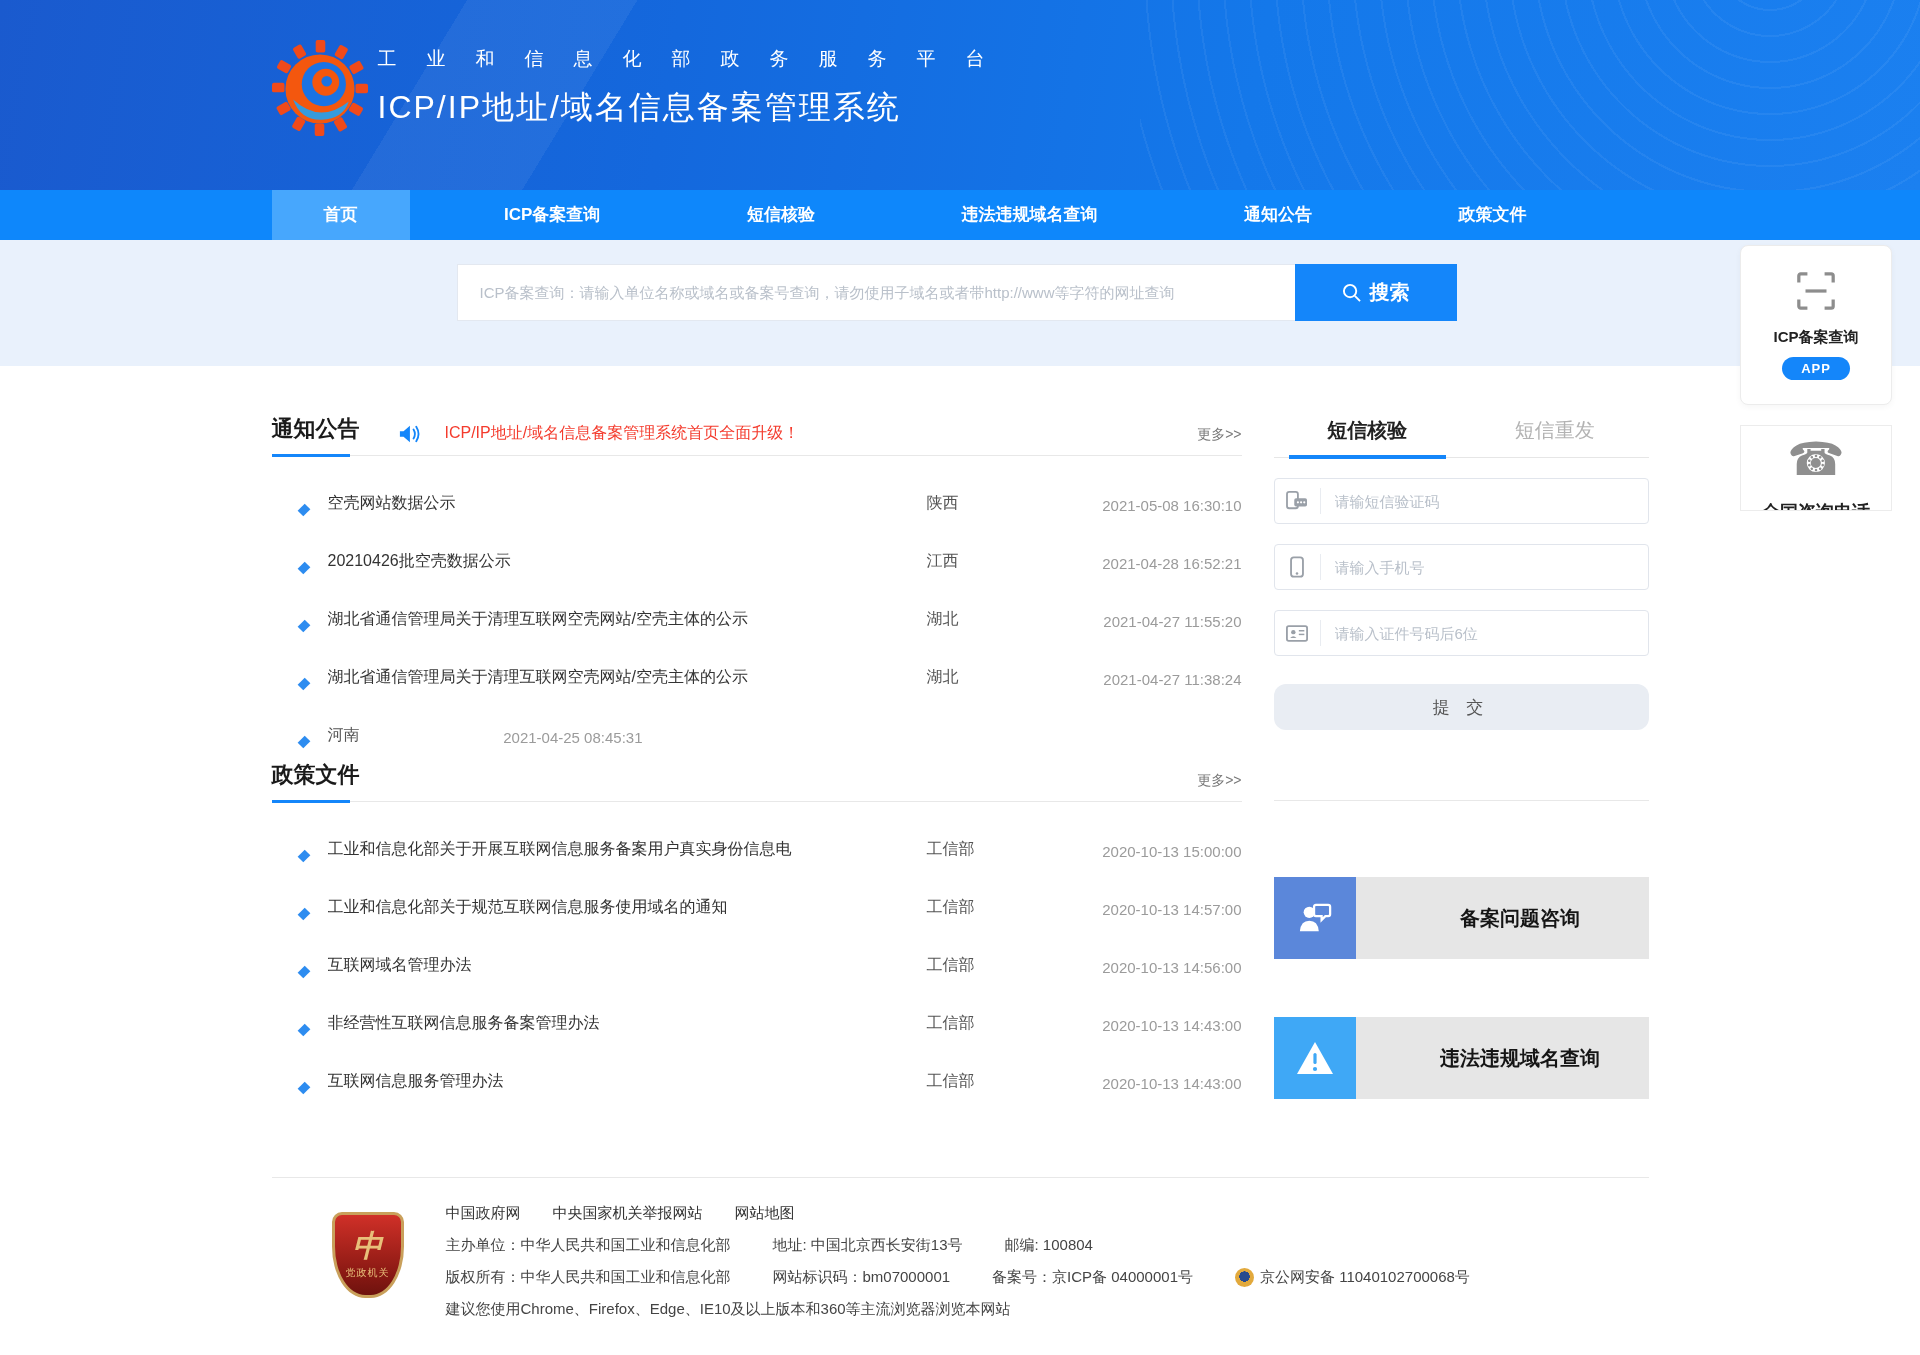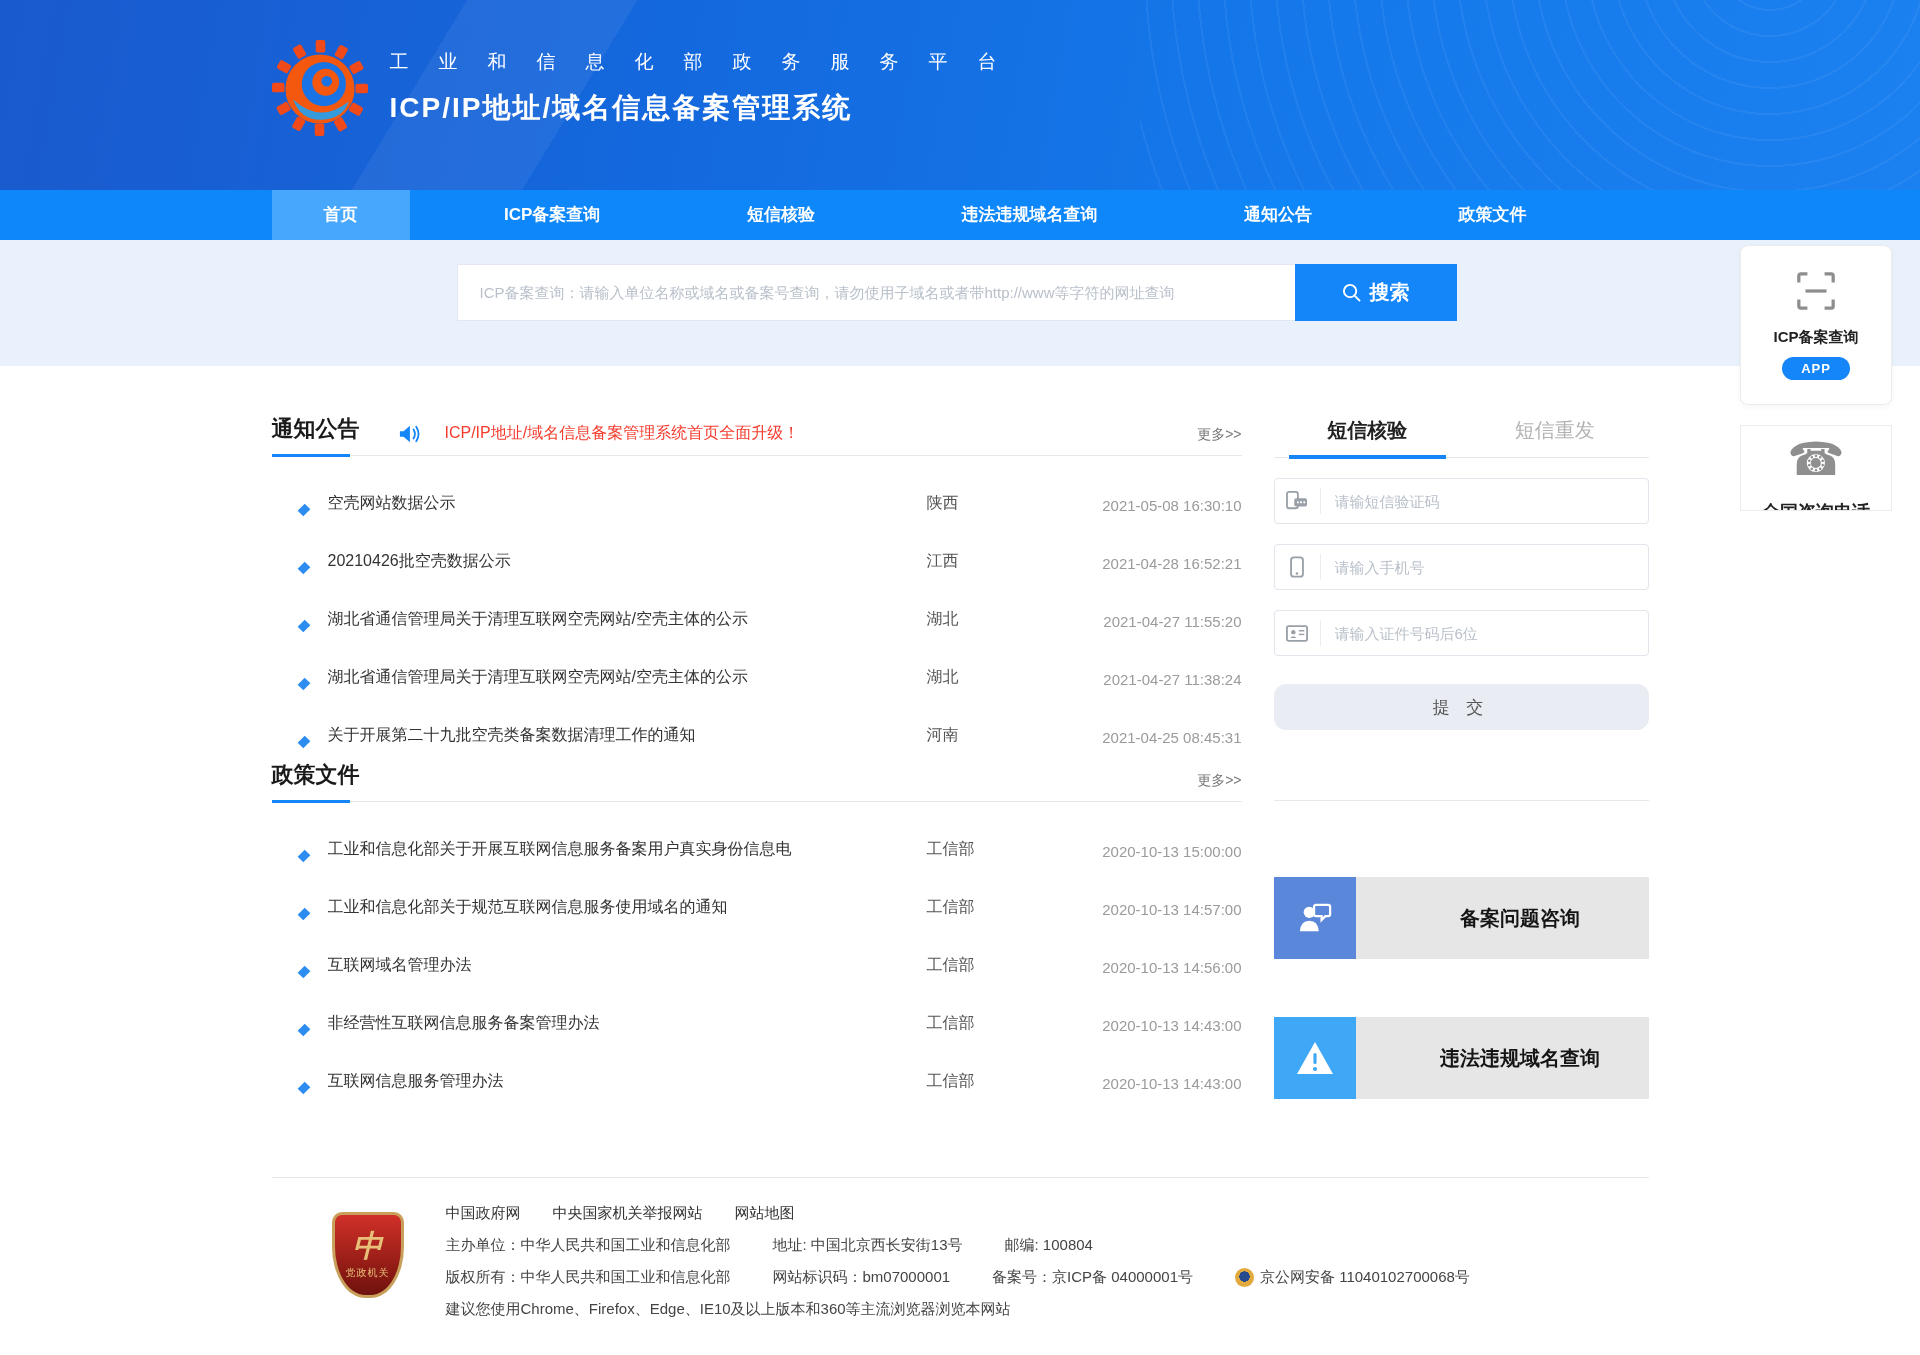--- a/index.html
+++ b/index.html
@@ -11,23 +11,23 @@
   .header { position:relative; height:190px;
     background:linear-gradient(100deg,#1a5ace 0%,#1468dd 35%,#1478ea 65%,#1b80f0 100%);
     overflow:hidden; }
   .header::before { content:""; position:absolute; left:240px; top:-60px; width:560px; height:320px;
     background:linear-gradient(115deg,transparent 34%,rgba(255,255,255,.06) 34%,rgba(255,255,255,.06) 58%,transparent 58%);
     transform:skewX(-8deg); }
   .header::after { content:""; position:absolute; right:-120px; top:-260px; width:900px; height:620px;
     background:repeating-radial-gradient(circle at 70% 35%, rgba(255,255,255,.055) 0 2px, transparent 2px 26px); }
   .hwrap { position:relative; z-index:2; width:1377px; margin:0 auto; padding-top:40px; display:flex; align-items:center; }
   .logo { width:96px; height:96px; flex:none; }
-  .htext { margin-left:22px; color:#fff; }
+  .htext { margin-left:10px; color:#fff; }
   .platform-line { font-size:19px; letter-spacing:30px; font-weight:400; white-space:nowrap; }
-  .system-line { margin-top:14px; font-size:28px; font-weight:700; letter-spacing:2px; white-space:nowrap; }
+  .system-line { margin-top:14px; font-size:32px; font-weight:400; letter-spacing:2px; white-space:nowrap; }
 
   
   .nav { height:50px; background:#0e87fb; }
   .nav-inner { width:1377px; margin:0 auto; display:flex; justify-content:space-between; padding:0 70px 0 0; }
   .nav-item { display:block; line-height:50px; padding:0 52px; color:#fff; font-size:17px; font-weight:700; cursor:pointer; white-space:nowrap; }
   .nav-item.active { background:#47a7fd; }
 
   
   .search-strip { height:126px; background:#e9f1fc; }
   .search-wrap { width:1377px; margin:0 auto; padding:24px 0 0 185px; display:flex; }
@@ -227,21 +227,20 @@
 
           <div class="list-row">
             <span class="bullet"></span>
             <span class="row-title">湖北省通信管理局关于清理互联网空壳网站/空壳主体的公示</span>
             <span class="row-region">湖北</span>
             <span class="row-date">2021-04-27 11:38:24</span>
           </div>
 
           <div class="list-row">
             <span class="bullet"></span>
-            <span class="row-title">关于开展第二十九批空壳类备案数据清理工作的通知</span>
             <span class="row-region">河南</span>
             <span class="row-date">2021-04-25 08:45:31</span>
           </div>
         </div>
 
       <div class="section-head policy-head">
         <span class="section-title">政策文件</span>
         <span class="accent"></span>
         <span class="more-link">更多&gt;&gt;</span>
       </div>

